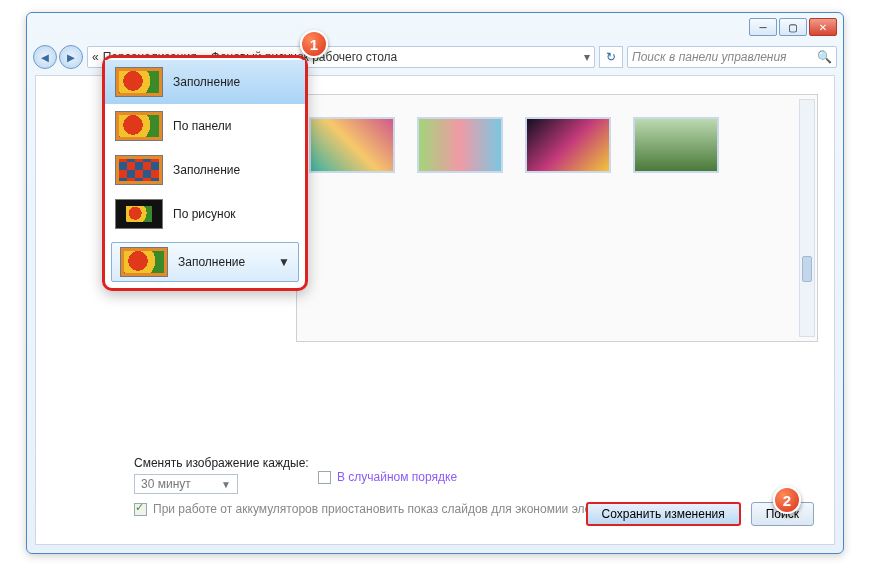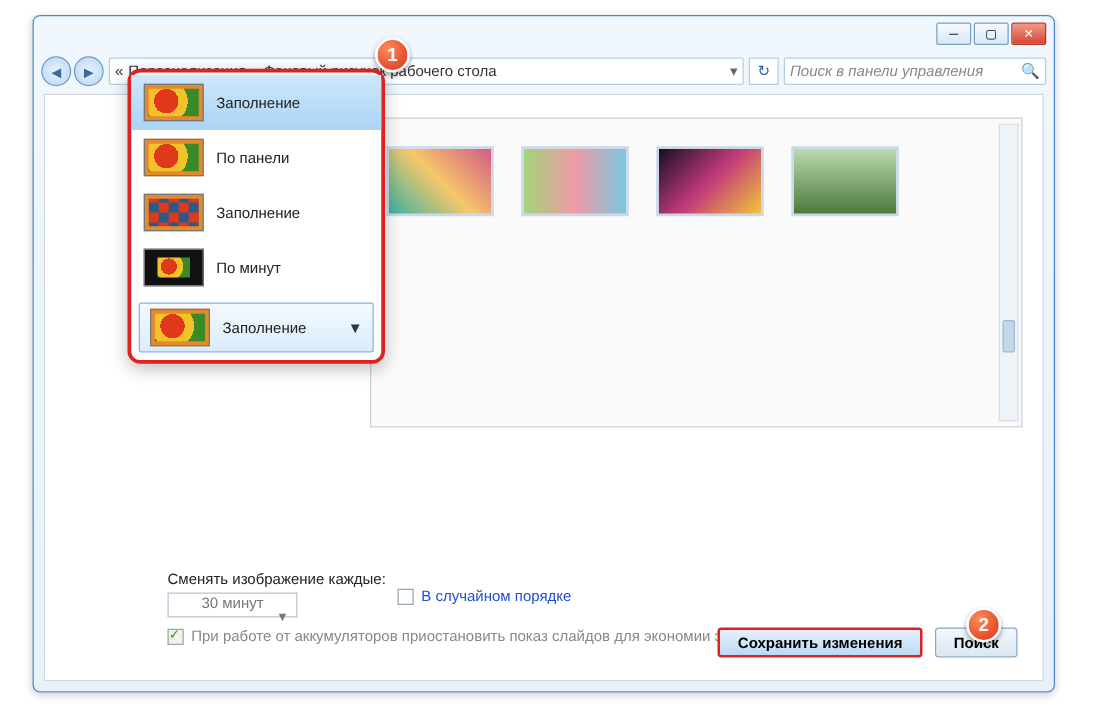--- a/index.html
+++ b/index.html
@@ -79,31 +79,31 @@
   background:linear-gradient(#f4faff,#d9ecfb); display:flex; align-items:center; gap:10px; padding:0 8px;
 }
 .dd-current .chev { margin-left:auto; color:#333; }
 
 .lower {
   position:absolute; left:98px; right:24px; top:380px; color:#222;
 }
 .change-label { margin-bottom:4px; }
 .interval {
   width:104px; height:20px; border:1px solid #b6c4d3; background:#fff; color:#777;
-  display:flex; align-items:center; padding:0 6px; margin-top:2px;flex-direction:column;
+  display:flex; align-items:center; padding:0 6px; margin-top:2px;
 }
 .interval .chev { margin-left:auto; font-size:10px; }
-.random { position:absolute; left:184px; top:14px; display:flex; align-items:center; gap:6px; color:#1d4ed8; }
+.random { position:absolute; left:184px; top:14px; display:flex; align-items:center; gap:6px; color:#8b5cf6; }
 .random .cb { width:13px; height:13px; border:1px solid #9aa; background:#fff; }
 .battery { position:absolute; left:0; top:46px; display:flex; align-items:center; gap:6px; color:#888; }
 .battery .cb { width:13px; height:13px; border:1px solid #9aa; background:#eef4ea; position:relative; }
 .battery .cb::after { content:"✓"; position:absolute; left:0; top:-3px; color:#4a8a3a; font-size:11px; }
 
 .footer {
-  position:absolute; right:20px; bottom:18px; display:flex; gap:10px; align-items:center;font-weight:bold;
+  position:absolute; right:20px; bottom:18px; display:flex; gap:10px; align-items:center;
 }
 .btn {
   height:24px; padding:0 14px; border:1px solid #8aa6c4; background:linear-gradient(#f2f7fc,#dbe7f3);
   border-radius:3px; display:flex; align-items:center;
 }
 .btn.primary {
   border:2px solid #d22; background:linear-gradient(#e6f1fc,#bcd9f3);
 }
 
 .marker {
@@ -194,21 +194,21 @@
   <div class="dd-item">
     <div class="dd-thumb"></div>
     <span class="dd-label">По панели</span>
   </div>
   <div class="dd-item">
     <div class="dd-thumb tile"></div>
     <span class="dd-label">Заполнение</span>
   </div>
   <div class="dd-item">
     <div class="dd-thumb center"></div>
-    <span class="dd-label">По минут</span>
+    <span class="dd-label">По рисунок</span>
   </div>
   <div class="dd-current">
     <div class="dd-thumb"></div>
     <span class="dd-label">Заполнение</span>
     <span class="chev">▼</span>
   </div>
 </div>
 
 <div class="marker m1">1</div>
 <div class="marker m2">2</div>

